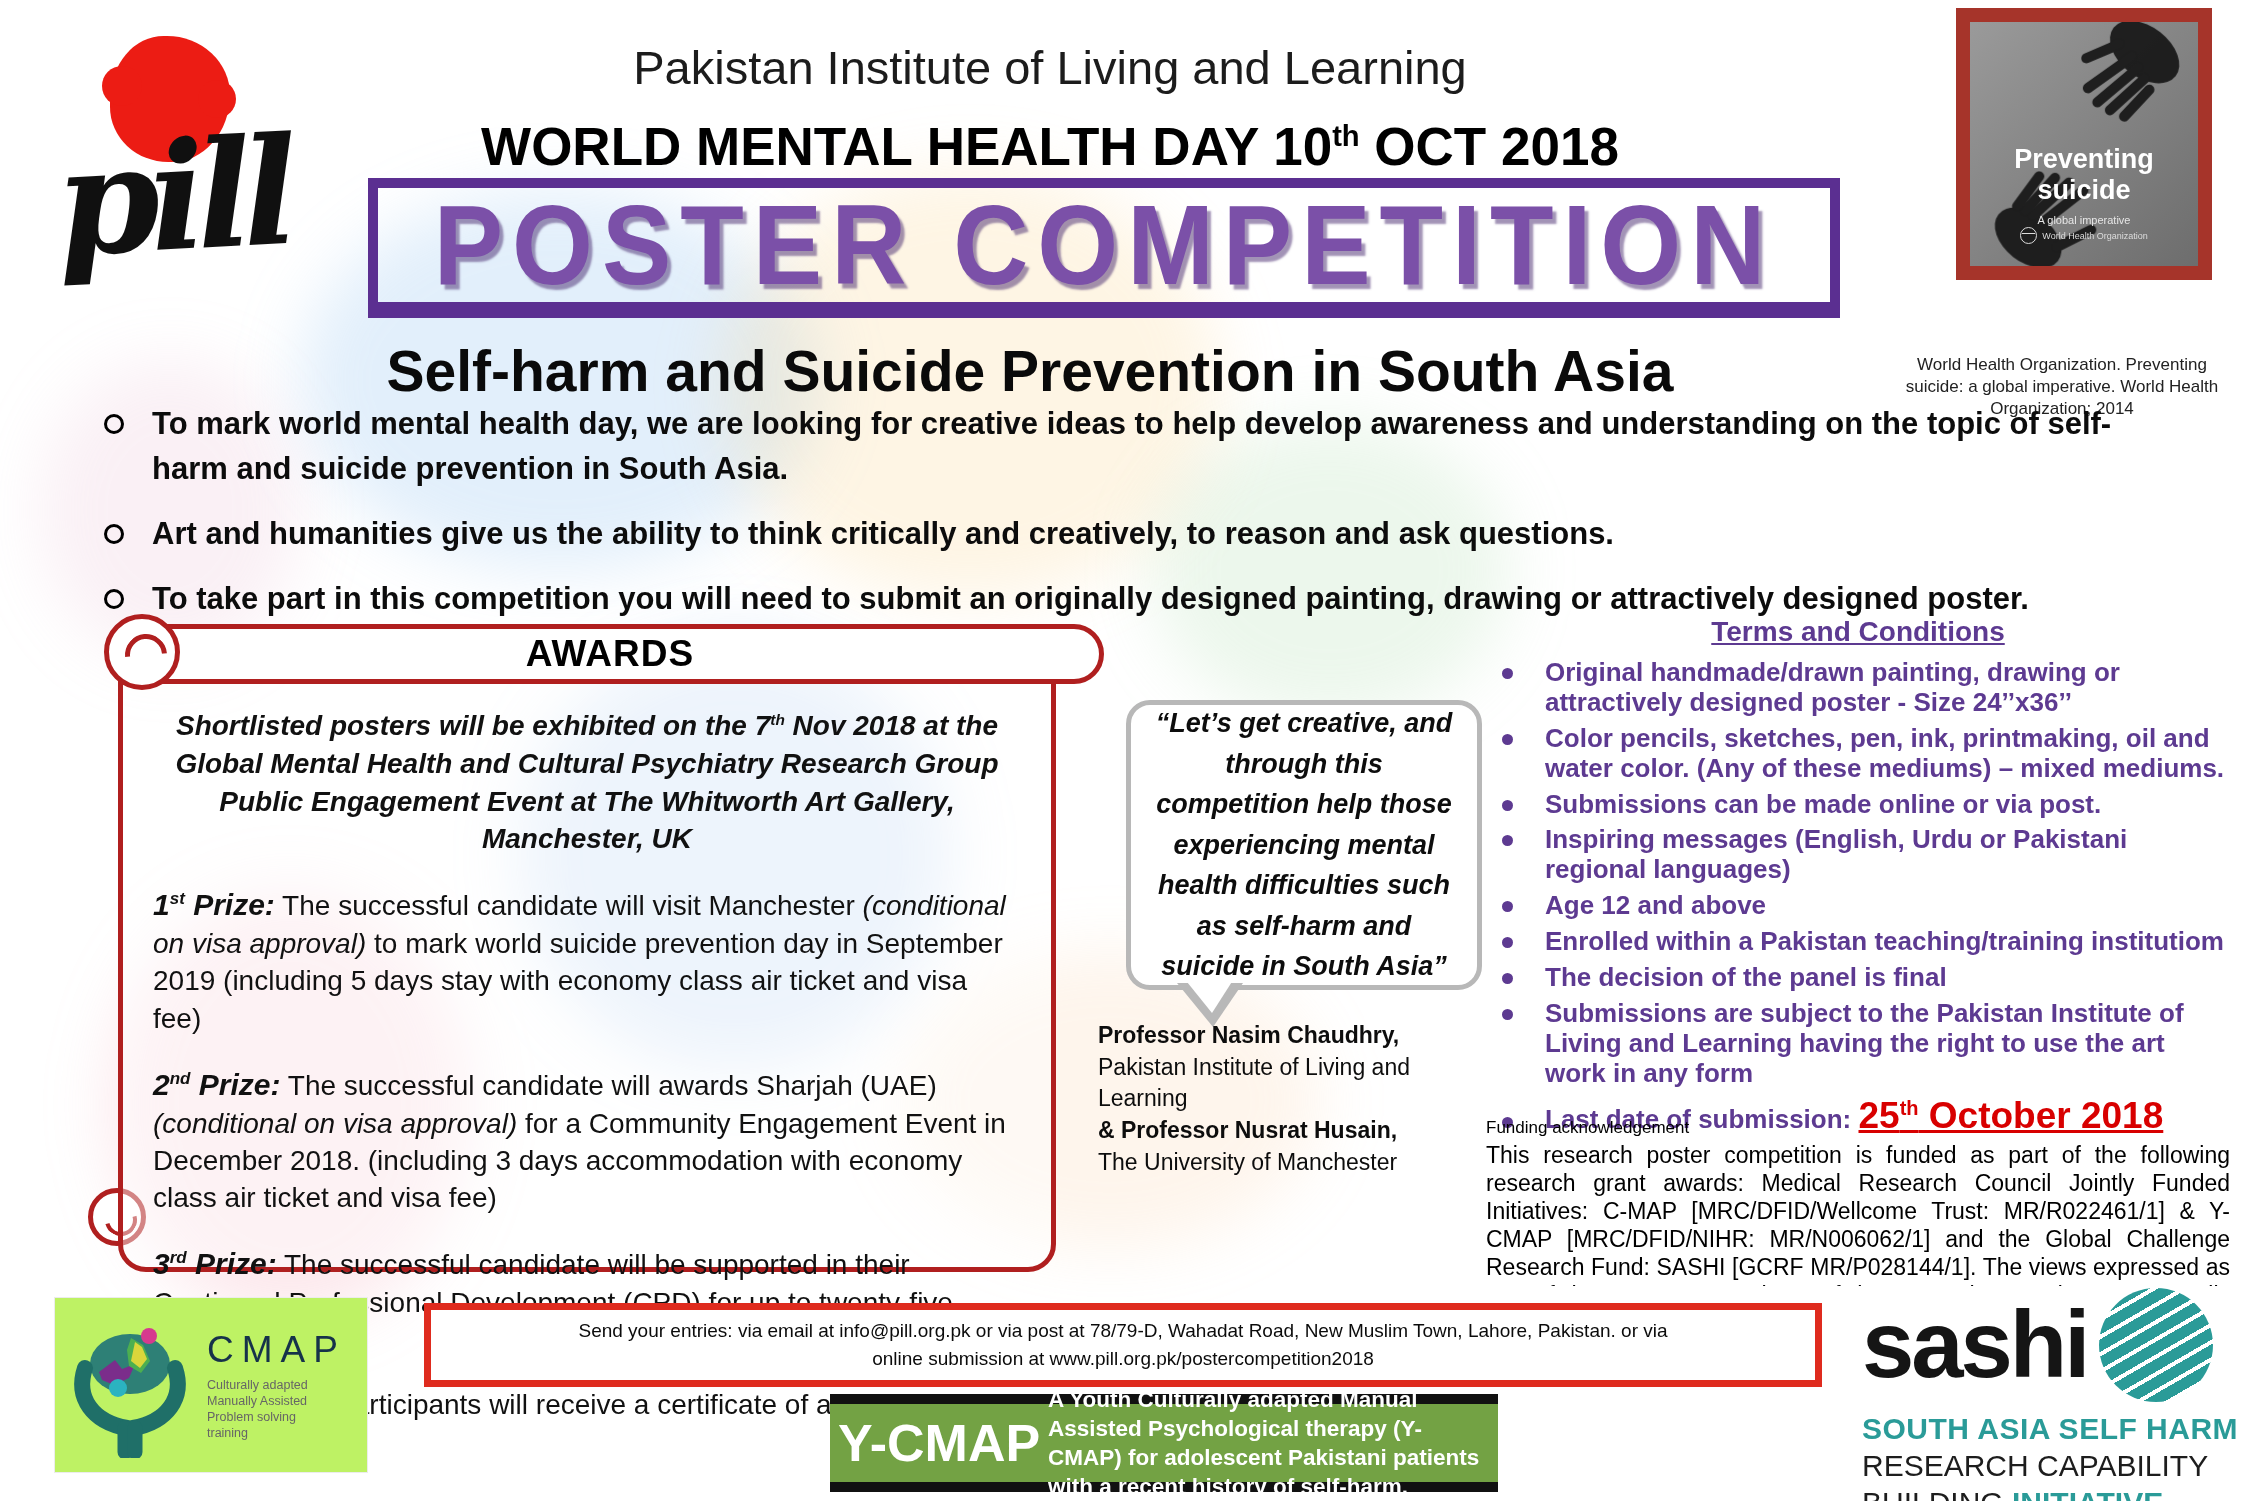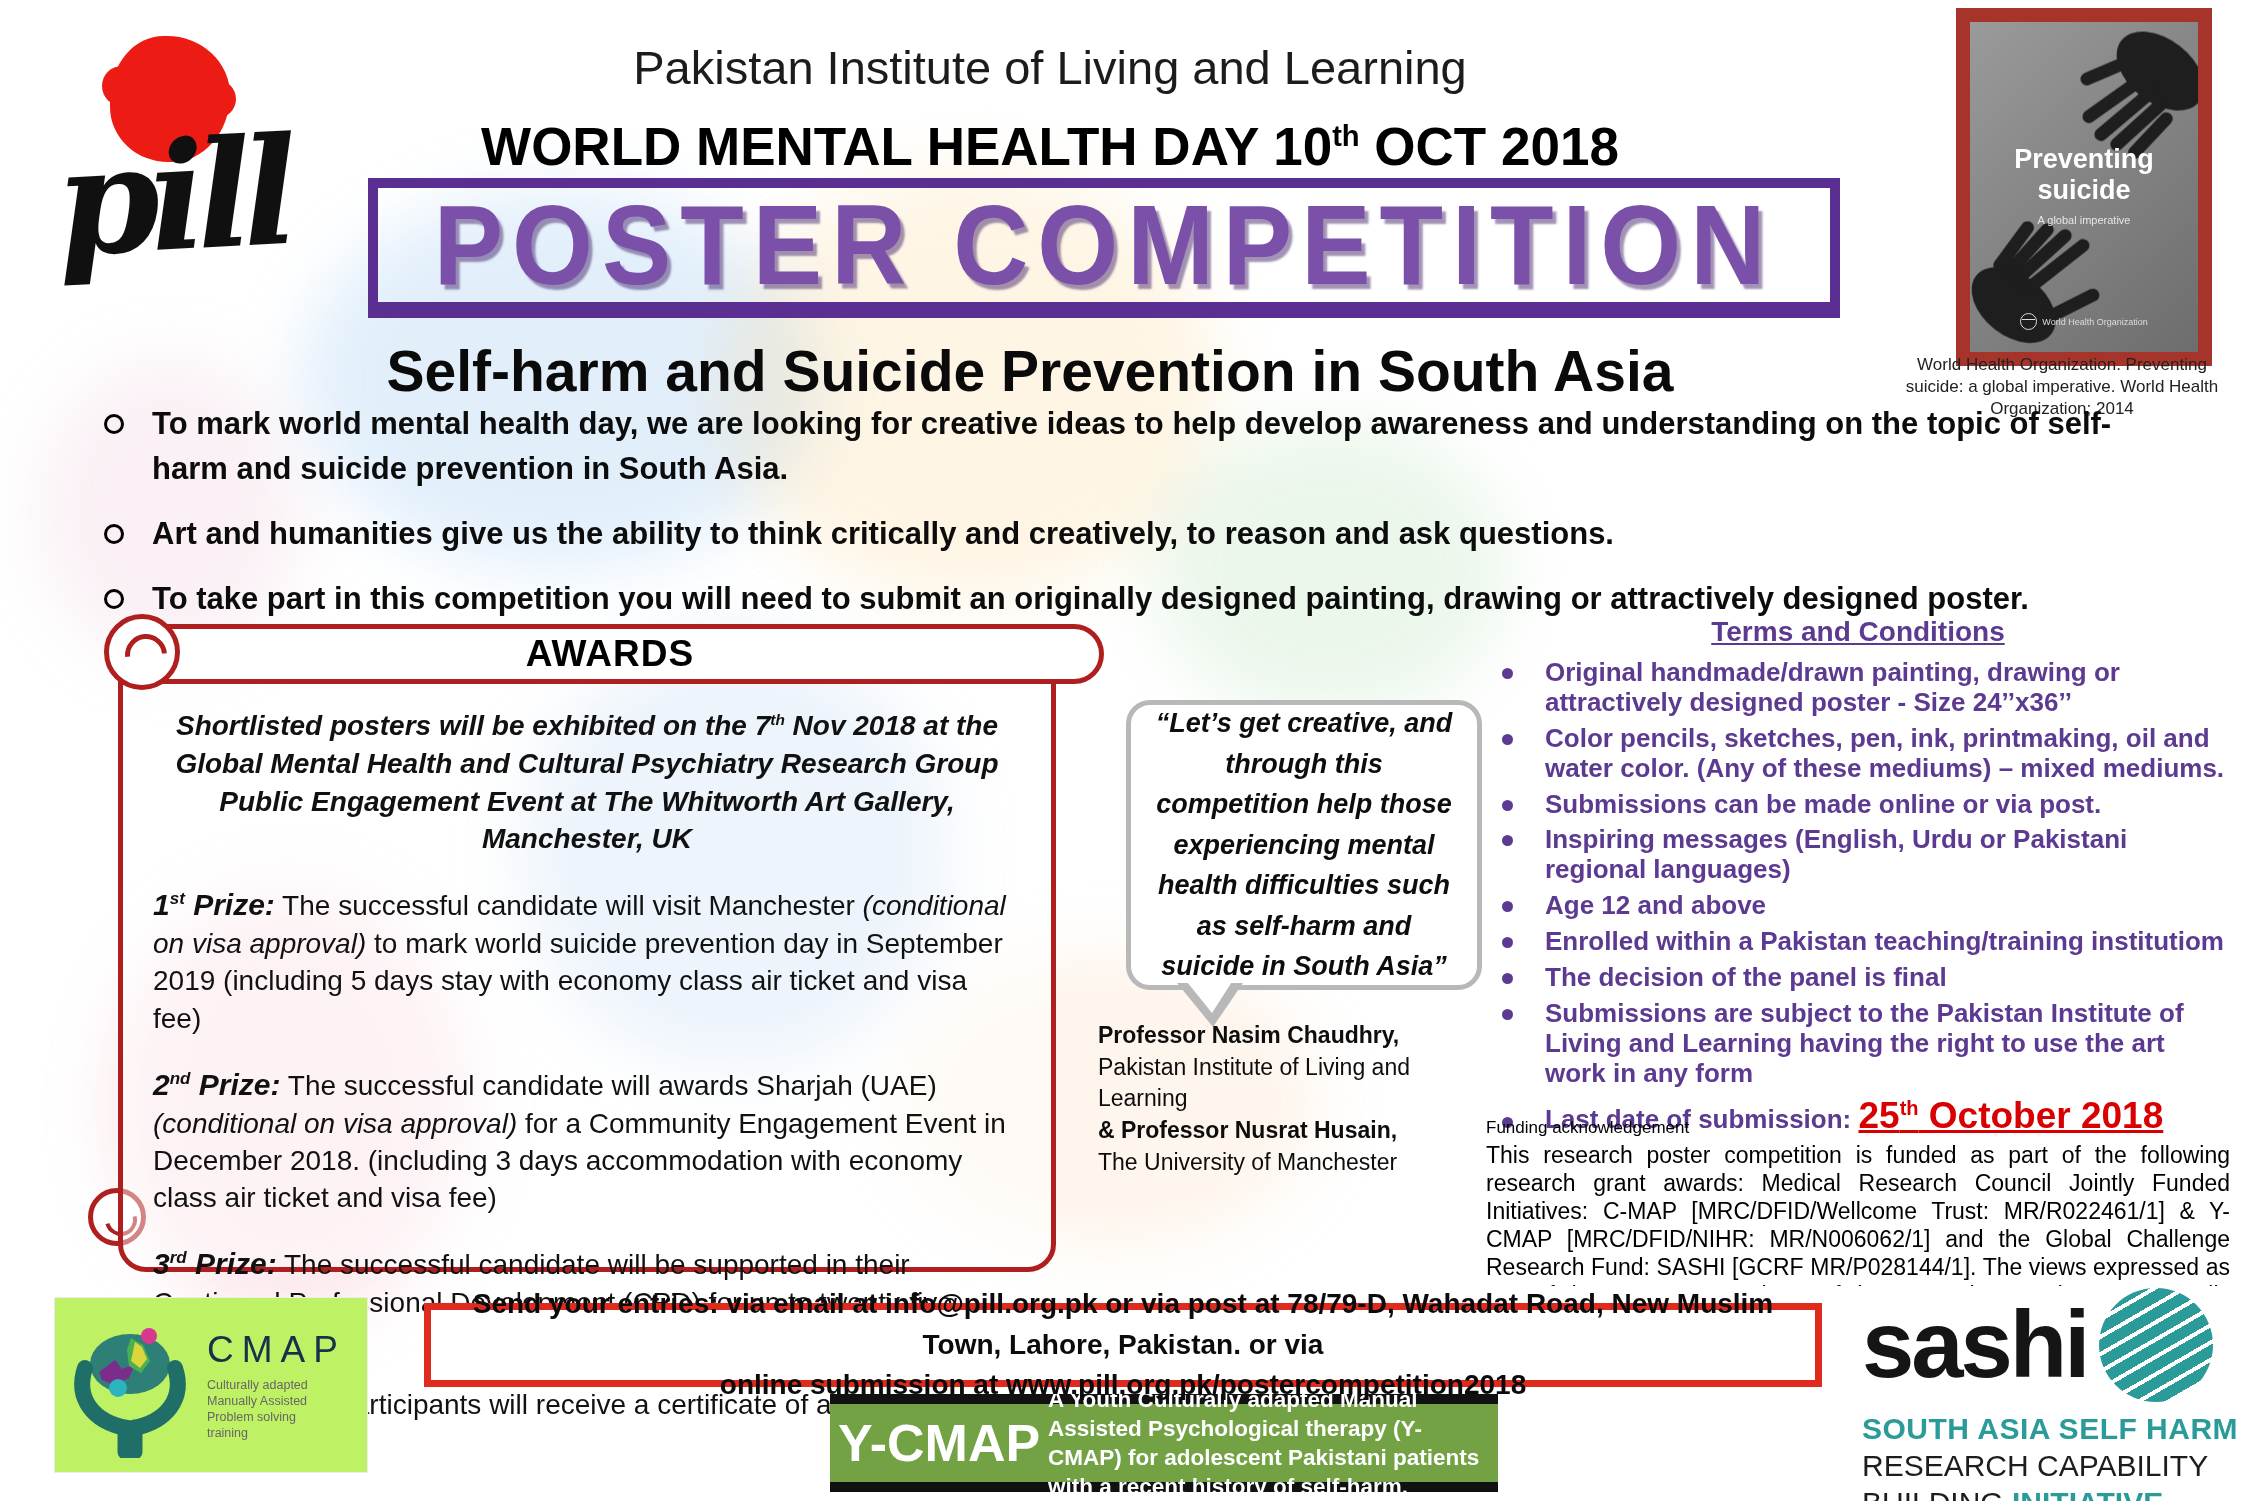--- a/index.html
+++ b/index.html
@@ -32,21 +32,21 @@
   
   .org-name{left:330px;top:40px;width:1440px;text-align:center;font-size:47px;color:#1c1c1c;z-index:2;}
   .event-line{left:330px;top:116px;width:1440px;text-align:center;font-size:53px;font-weight:bold;color:#000;z-index:2;}
   .title-box{left:368px;top:178px;width:1472px;height:140px;border:10px solid #5b2f91;border-bottom-width:16px;
     box-sizing:border-box;display:flex;align-items:center;justify-content:center;z-index:2;}
   .title-text{font-size:104px;font-weight:800;color:#7b50a8;letter-spacing:9px;
     text-shadow:4px 5px 2px rgba(70,40,110,0.5);transform:scaleY(1.08);white-space:nowrap;}
   .subtitle{left:300px;top:338px;width:1460px;text-align:center;font-size:57px;font-weight:bold;color:#0a0a0a;z-index:2;}
 
   
-  .who-book{left:1956px;top:8px;width:256px;height:358px;background:#a6342a;z-index:2;}
+  .who-book{left:1956px;top:8px;width:256px;height:272px;background:#a6342a;z-index:2;}
   .who-inner{position:absolute;left:14px;top:14px;right:14px;bottom:14px;
     background:linear-gradient(135deg,#9a9a9a,#6d6d6d);overflow:hidden;}
   .who-hands{position:absolute;left:0;top:0;width:100%;height:100%;}
   .who-title{position:absolute;left:0;right:0;top:122px;text-align:center;color:#fff;font-size:27px;font-weight:bold;line-height:1.15;}
   .who-sub{position:absolute;left:0;right:0;top:192px;text-align:center;color:#e6e6e6;font-size:11px;}
   .who-org{position:absolute;left:0;right:0;bottom:22px;display:flex;justify-content:center;align-items:center;gap:5px;color:#ddd;font-size:9px;}
   .who-emblem{width:15px;height:15px;border:1.5px solid #ddd;border-radius:50%;position:relative;flex:0 0 auto;}
   .who-emblem::after{content:'';position:absolute;left:1px;right:1px;top:5px;border-top:1.5px solid #ddd;}
   .who-caption{left:1890px;top:354px;width:344px;text-align:center;font-size:17px;color:#222;line-height:1.28;z-index:2;}
 
@@ -101,21 +101,21 @@
   .term-last{align-items:baseline;}
 
   
   .funding{left:1486px;top:1118px;width:744px;max-height:168px;overflow:hidden;color:#000;z-index:2;}
   .funding-heading{font-size:17px;font-weight:normal;margin-bottom:3px;}
   .funding-body{font-size:23px;line-height:1.22;text-align:justify;}
 
   
   .contact{left:424px;top:1303px;width:1398px;height:84px;border:7px solid #df2b1e;background:#fff;box-sizing:border-box;
     display:flex;flex-direction:column;align-items:center;justify-content:center;
-    font-size:28px;font-weight:bold;line-height:1.45;color:#0b0b0b;text-align:center;z-index:5;}
+    font-size:19px;font-weight:normal;line-height:1.45;color:#0b0b0b;text-align:center;z-index:5;}
 
   
   .ycmap{left:830px;top:1394px;width:668px;height:98px;box-sizing:border-box;background:#73a244;
     border-top:10px solid #111;border-bottom:10px solid #111;display:flex;align-items:center;z-index:4;}
   .ycmap-label{flex:0 0 218px;text-align:center;color:#fff;font-size:52px;font-weight:bold;}
   .ycmap-desc{flex:1;color:#fff;font-weight:bold;font-size:22.5px;line-height:1.3;padding-right:16px;}
 
   
   .cmap-card{left:54px;top:1297px;width:314px;height:176px;background:#bef264;border:1px solid #ececec;
     box-sizing:border-box;display:flex;align-items:center;z-index:4;}

